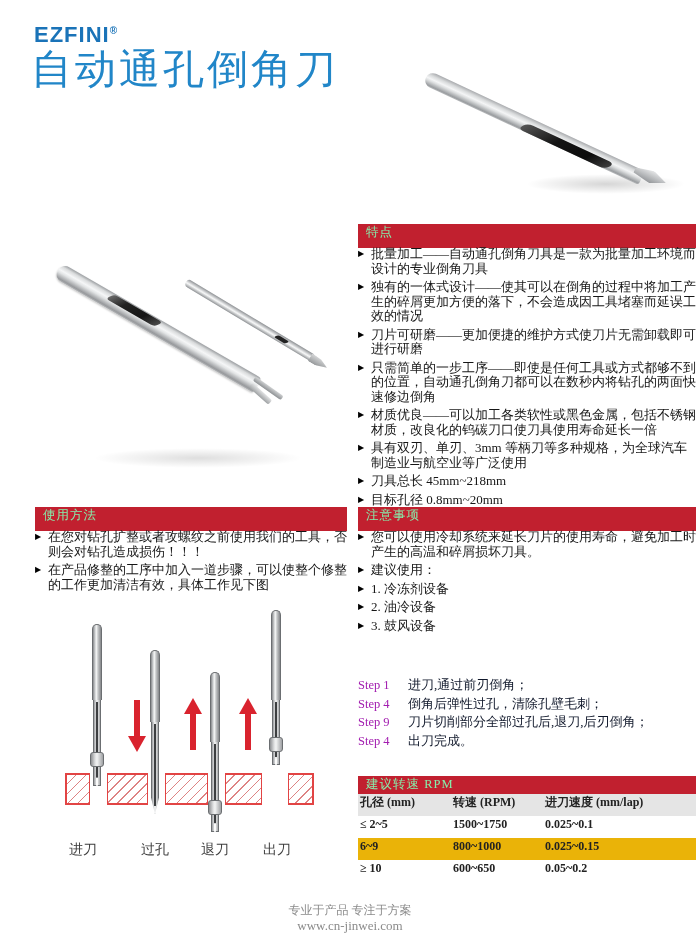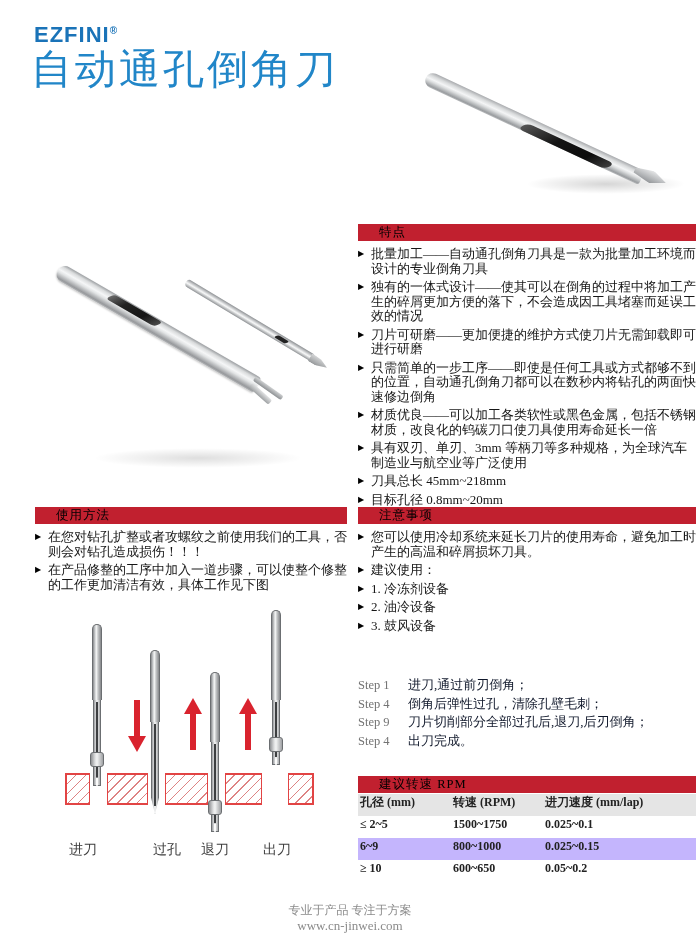--- a/index.html
+++ b/index.html
@@ -11,53 +11,53 @@
   .logo { position:absolute; left:34px; top:22px; font-family:"Liberation Sans","DejaVu Sans",sans-serif;
           font-weight:800; font-size:22px; letter-spacing:1px; color:#1a73b8; }
   .logo sup { font-size:10px; vertical-align:super; }
   .title { position:absolute; left:31px; top:44px; font-size:41px; font-weight:400;
            color:#2186c8; letter-spacing:3px; line-height:50px; }
 
   .intro { position:absolute; left:60px; top:128px; width:442px; font-size:13.5px;
            line-height:15.2px; color:#222; text-align:justify; }
 
   
-  .red-bar { position:absolute; height:17px; line-height:17px; background:#c1202f; color:#000000;
-             font-size:12.5px; padding-left:21px; letter-spacing:1px; }
+  .red-bar { position:absolute; height:24px; line-height:17px; background:#c1202f; color:#86efac;
+             font-size:12.5px; padding-left:8px; letter-spacing:1px; }
   .bar-features { left:358px; top:224px; width:338px; }
   .bar-usage    { left:35px;  top:507px; width:312px; }
   .bar-notes    { left:358px; top:507px; width:338px; }
   .bar-rpm      { left:358px; top:776px; width:338px; }
 
   
   .bullets { position:absolute; }
   .bullets-features { left:358px; top:247px; width:340px; }
   .bullets-usage    { left:35px;  top:530px; width:314px; }
   .bullets-notes    { left:358px; top:530px; width:340px; }
   .b-item { display:flex; margin-bottom:4px; }
   .arr { flex:0 0 13px; font-size:8px; line-height:14.5px; color:#000;
          font-family:"DejaVu Sans",sans-serif; }
   .b-text { font-size:13px; line-height:14.5px; color:#161616; }
 
   
   .steps { position:absolute; left:358px; top:678px; width:340px; }
   .step-row { display:flex; margin-bottom:4px; }
-  .step-label { flex:0 0 50px; font-size:12.5px; line-height:14.5px; color:#737373;
+  .step-label { flex:0 0 50px; font-size:12.5px; line-height:14.5px; color:#a21caf;
                 font-family:"Liberation Serif",serif; }
   .step-text { font-size:13px; line-height:14.5px; color:#0f172a; }
 
   
   .rpm-table { position:absolute; left:358px; top:794px; width:338px; border-collapse:collapse;
                font-size:12px; color:#222; }
   .rpm-table th, .rpm-table td { font-weight:700; text-align:left; padding:1px 4px 7px 2px;
                line-height:14px; white-space:nowrap; }
   .rpm-table th:nth-child(1), .rpm-table td:nth-child(1){ width:93px; }
   .rpm-table th:nth-child(2), .rpm-table td:nth-child(2){ width:92px; }
   .rpm-table thead tr { background:#e5e5e5; }
-  .rpm-table tbody tr.alt { background:#c4b5fd;margin-top:20px; }
+  .rpm-table tbody tr.alt { background:#eab308;margin-top:20px; }
 
   
   .footer { position:absolute; left:0; top:903px; width:700px; text-align:center;
             color:#8b8b8b; }
   .footer .slogan  { font-size:12px; line-height:15px; }
   .footer .website { font-size:13px; line-height:16px; font-family:"Liberation Serif",serif; }
 
   
   .photo-top { position:absolute; left:396px; top:28px; width:300px; height:185px; }
   .pt-shadow { position:absolute; left:130px; top:146px; width:160px; height:20px;
@@ -140,21 +140,21 @@
   .arrow-down .a-shaft { top:0; }
   .arrow-down .a-head { position:absolute; left:0; top:36px; width:0; height:0;
       border-left:9px solid transparent; border-right:9px solid transparent; border-top:16px solid #d9232e; }
   .arrow-up { top:88px; }
   .arrow-up1 { left:144px; } .arrow-up2 { left:199px; }
   .arrow-up .a-shaft { top:16px; }
   .arrow-up .a-head { position:absolute; left:0; top:0; width:0; height:0;
       border-left:9px solid transparent; border-right:9px solid transparent; border-bottom:16px solid #d9232e; }
 
   .dlabel { position:absolute; top:231px; width:44px; text-align:center; font-size:14px; color:#3d3d3d; }
-  .dlabel-1 { left:21px; } .dlabel-2 { left:105px; } .dlabel-3 { left:153px; } .dlabel-4 { left:215px; }
+  .dlabel-1 { left:21px; } .dlabel-2 { left:93px; } .dlabel-3 { left:153px; } .dlabel-4 { left:215px; }
 </style>
 </head>
 <body>
 
 <div class="page">
 
   <div class="logo">
     <span>EZFINI</span><sup>®</sup>
   </div>
   <h1 class="title">自动通孔倒角刀</h1>

